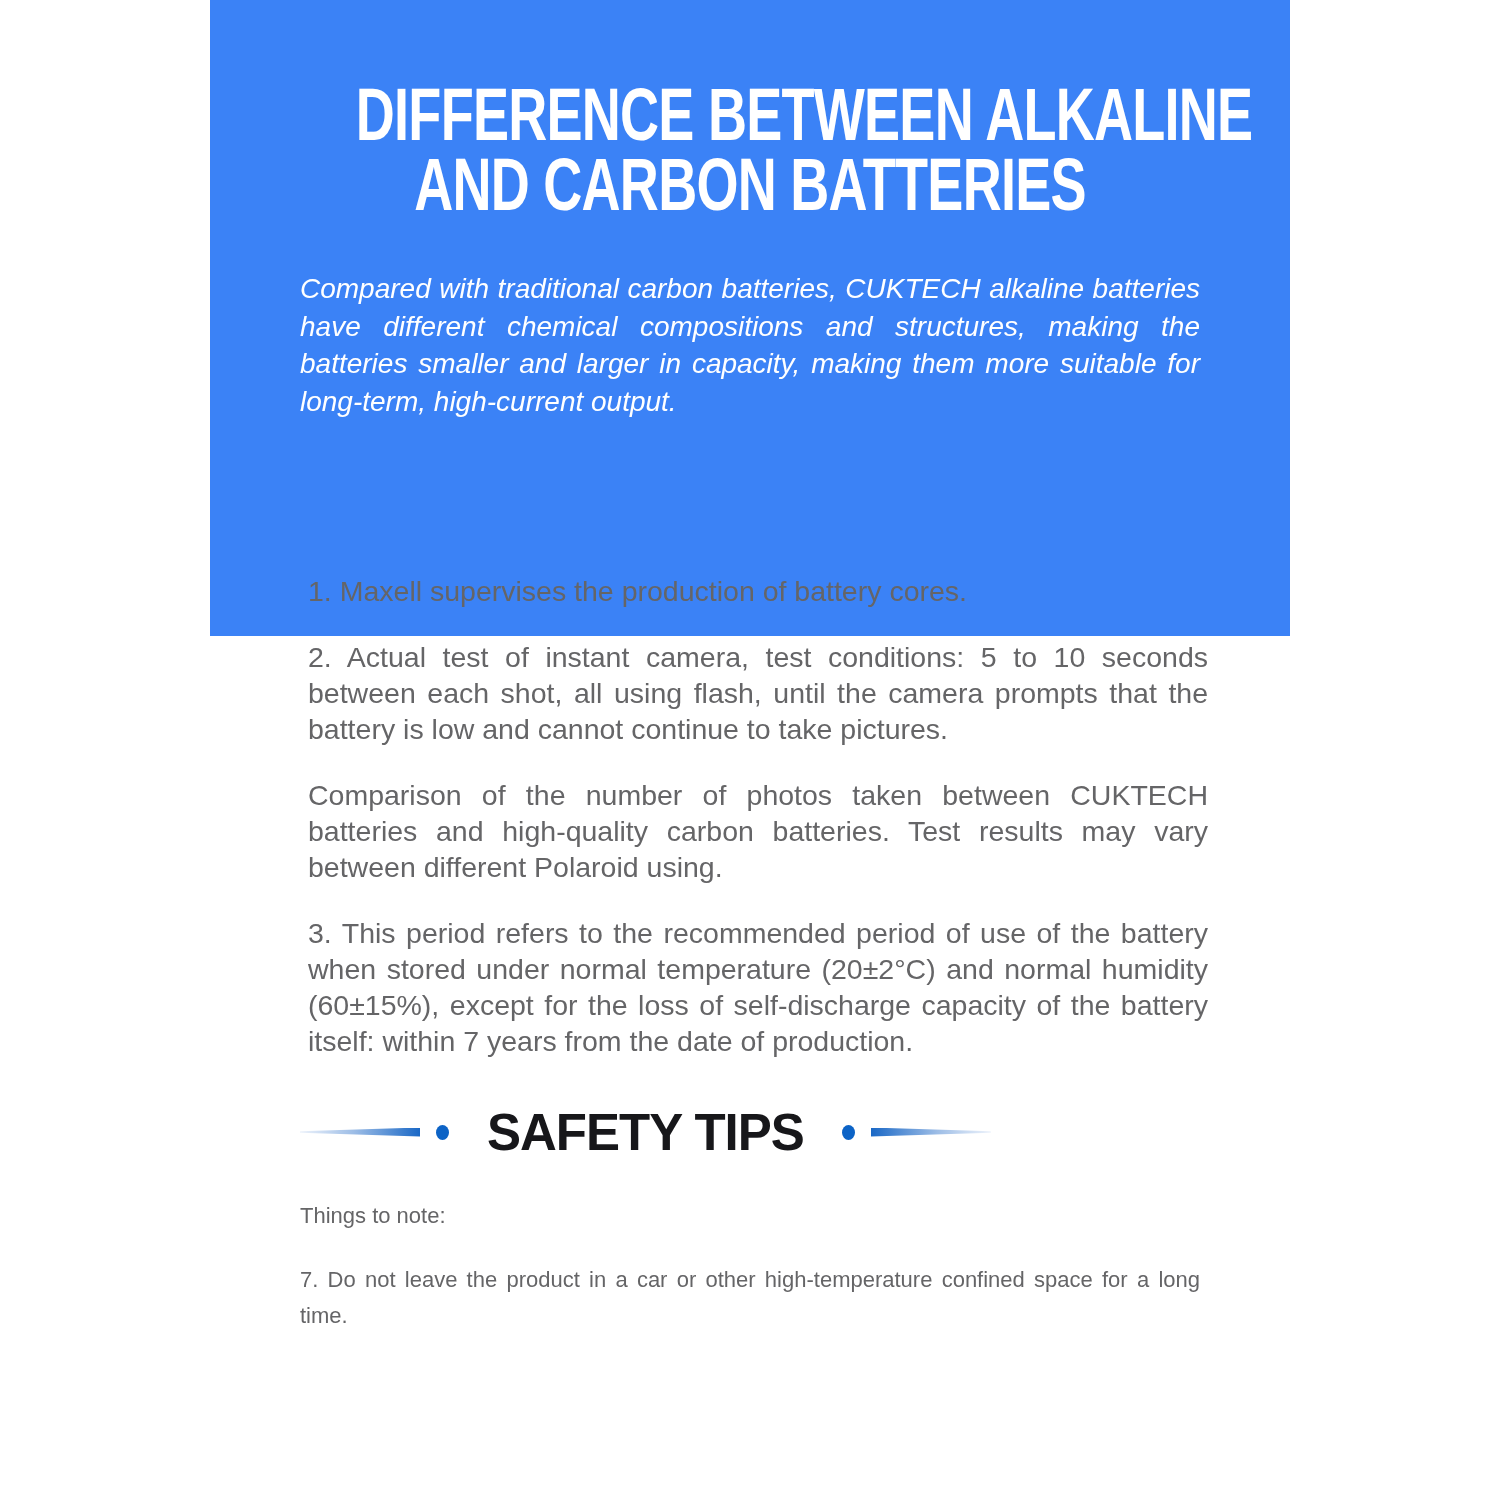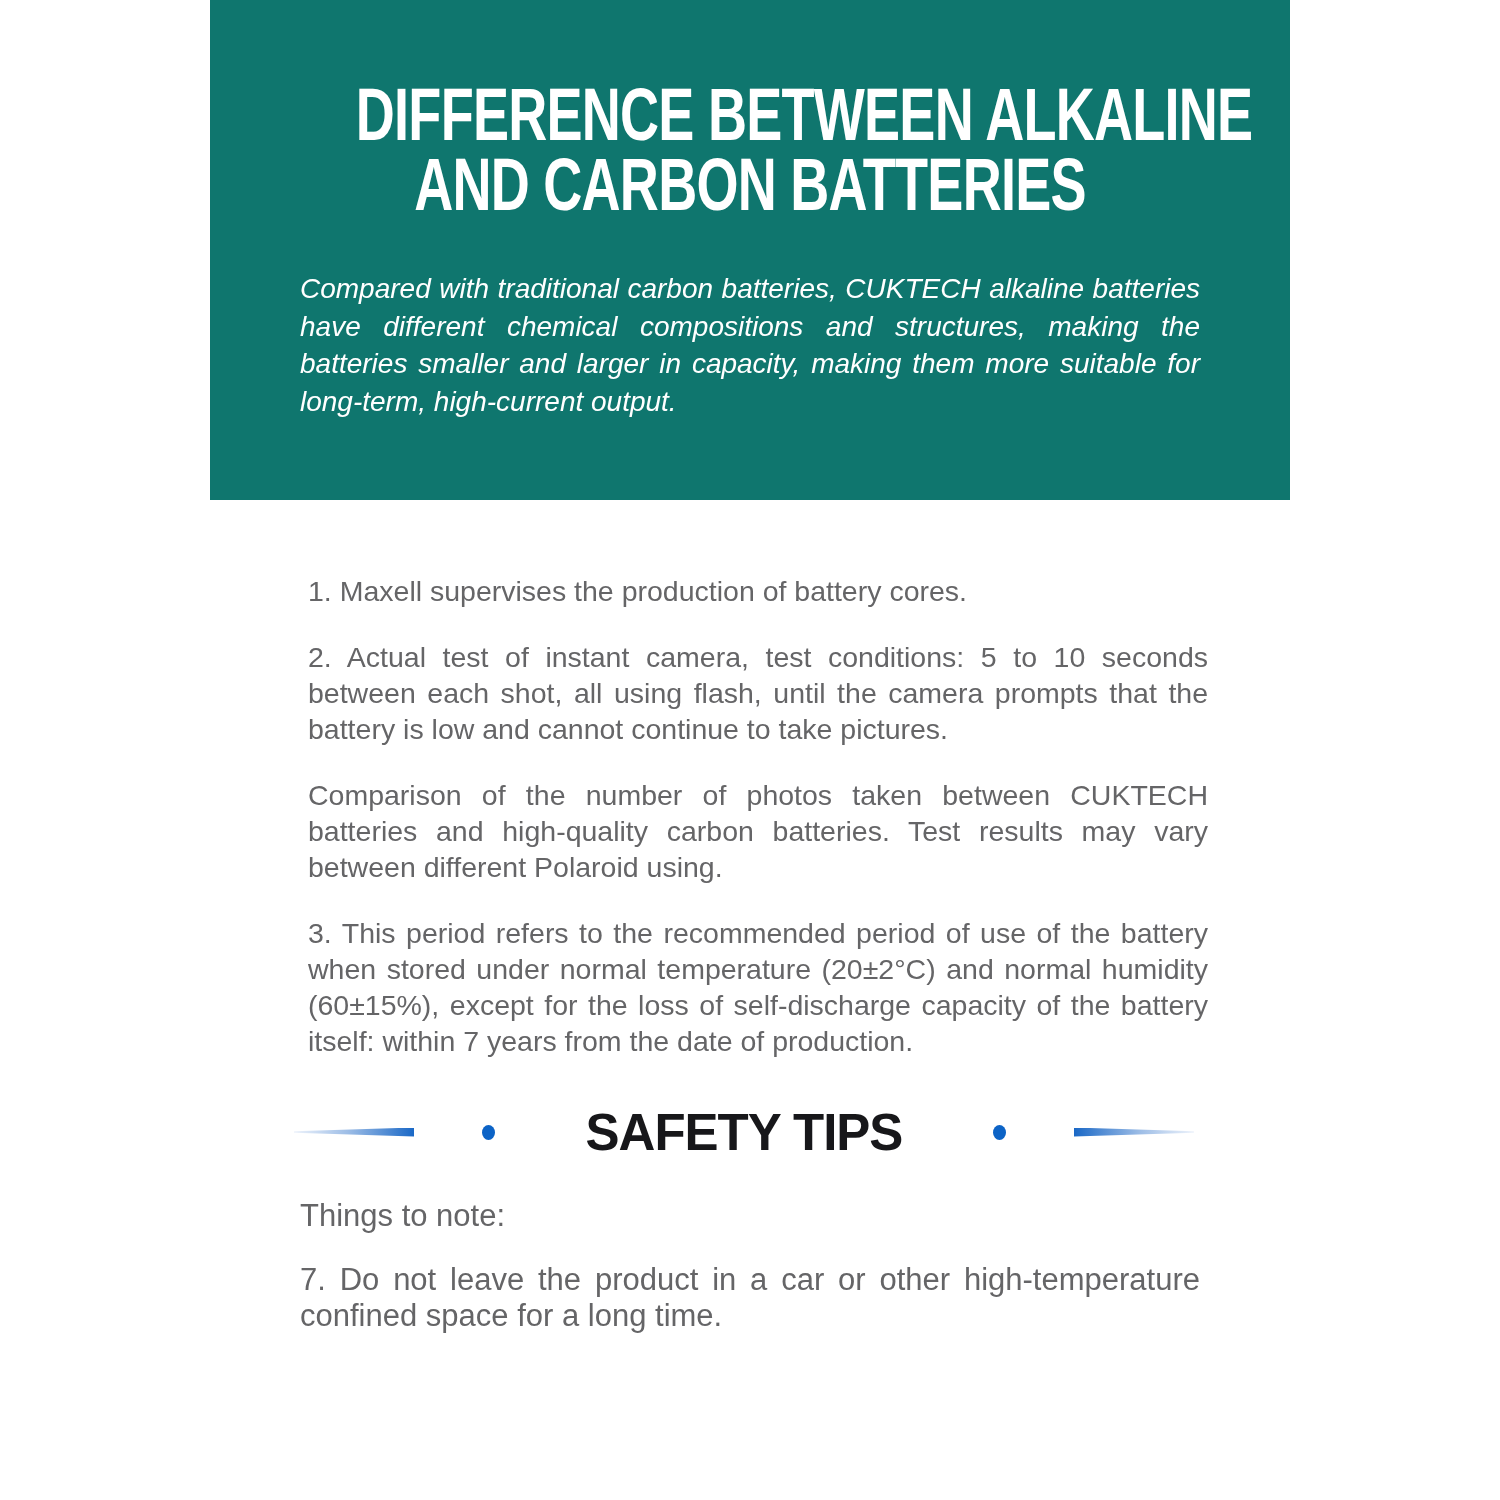--- a/index.html
+++ b/index.html
@@ -9,22 +9,22 @@
     font-family: "Liberation Sans", sans-serif;
     position: relative;
     overflow: hidden;
   }
   .page { position: absolute; left: 0; top: 0; width: 1500px; height: 1500px; background: #ffffff; }
 
   
   .hero {
     position: absolute;
     left: 210px; top: 0;
-    width: 1080px; height: 500px;
-    background: #0f766e;
+    width: 1080px; height: 636px;
+    background: #3b82f6;
   }
   .hero-title {
     margin: 0;
     padding-top: 80px;
     text-align: center;
     color: #ffffff;
     font-weight: bold;
     font-size: 74px;
     line-height: 70px;
     letter-spacing: -1px;
@@ -51,26 +51,26 @@
     width: 900px;
     color: #656567;
     font-size: 28.5px;
     line-height: 36px;
   }
   .notes p { margin: 0 0 30px 0; text-align: justify; text-justify: inter-word; }
 
   
   .safety-heading-row {
     position: absolute;
-    left: 294px; top: 1104px;
+    left: 300px; top: 1104px;
     width: 900px;
     height: 56px;
     display: flex;
     align-items: center;
-    justify-content: space-between;
+    justify-content: flex-start;
   }
   .divider-line {
     width: 120px; height: 9px;
     flex: 0 0 auto;
   }
   .divider-line.left {
     background: linear-gradient(to right, #eef3fb 0%, #9dbde6 45%, #1a68c6 100%);
     clip-path: polygon(0 42%, 100% 0, 100% 100%, 0 58%);
     margin-right: 16px;
   }
@@ -94,21 +94,21 @@
     letter-spacing: -1px;
     white-space: nowrap;
   }
 
   
   .safety-body {
     position: absolute;
     left: 300px; top: 1198px;
     width: 900px;
     color: #656567;
-    font-size: 31px;
+    font-size: 22px;
     line-height: 36px;
   }
   .safety-body p { margin: 0 0 28px 0; text-align: justify; text-justify: inter-word; }
   .safety-body p.intro { text-align: left; }
 </style>
 </head>
 <body>
 
 <div class="page">
 

